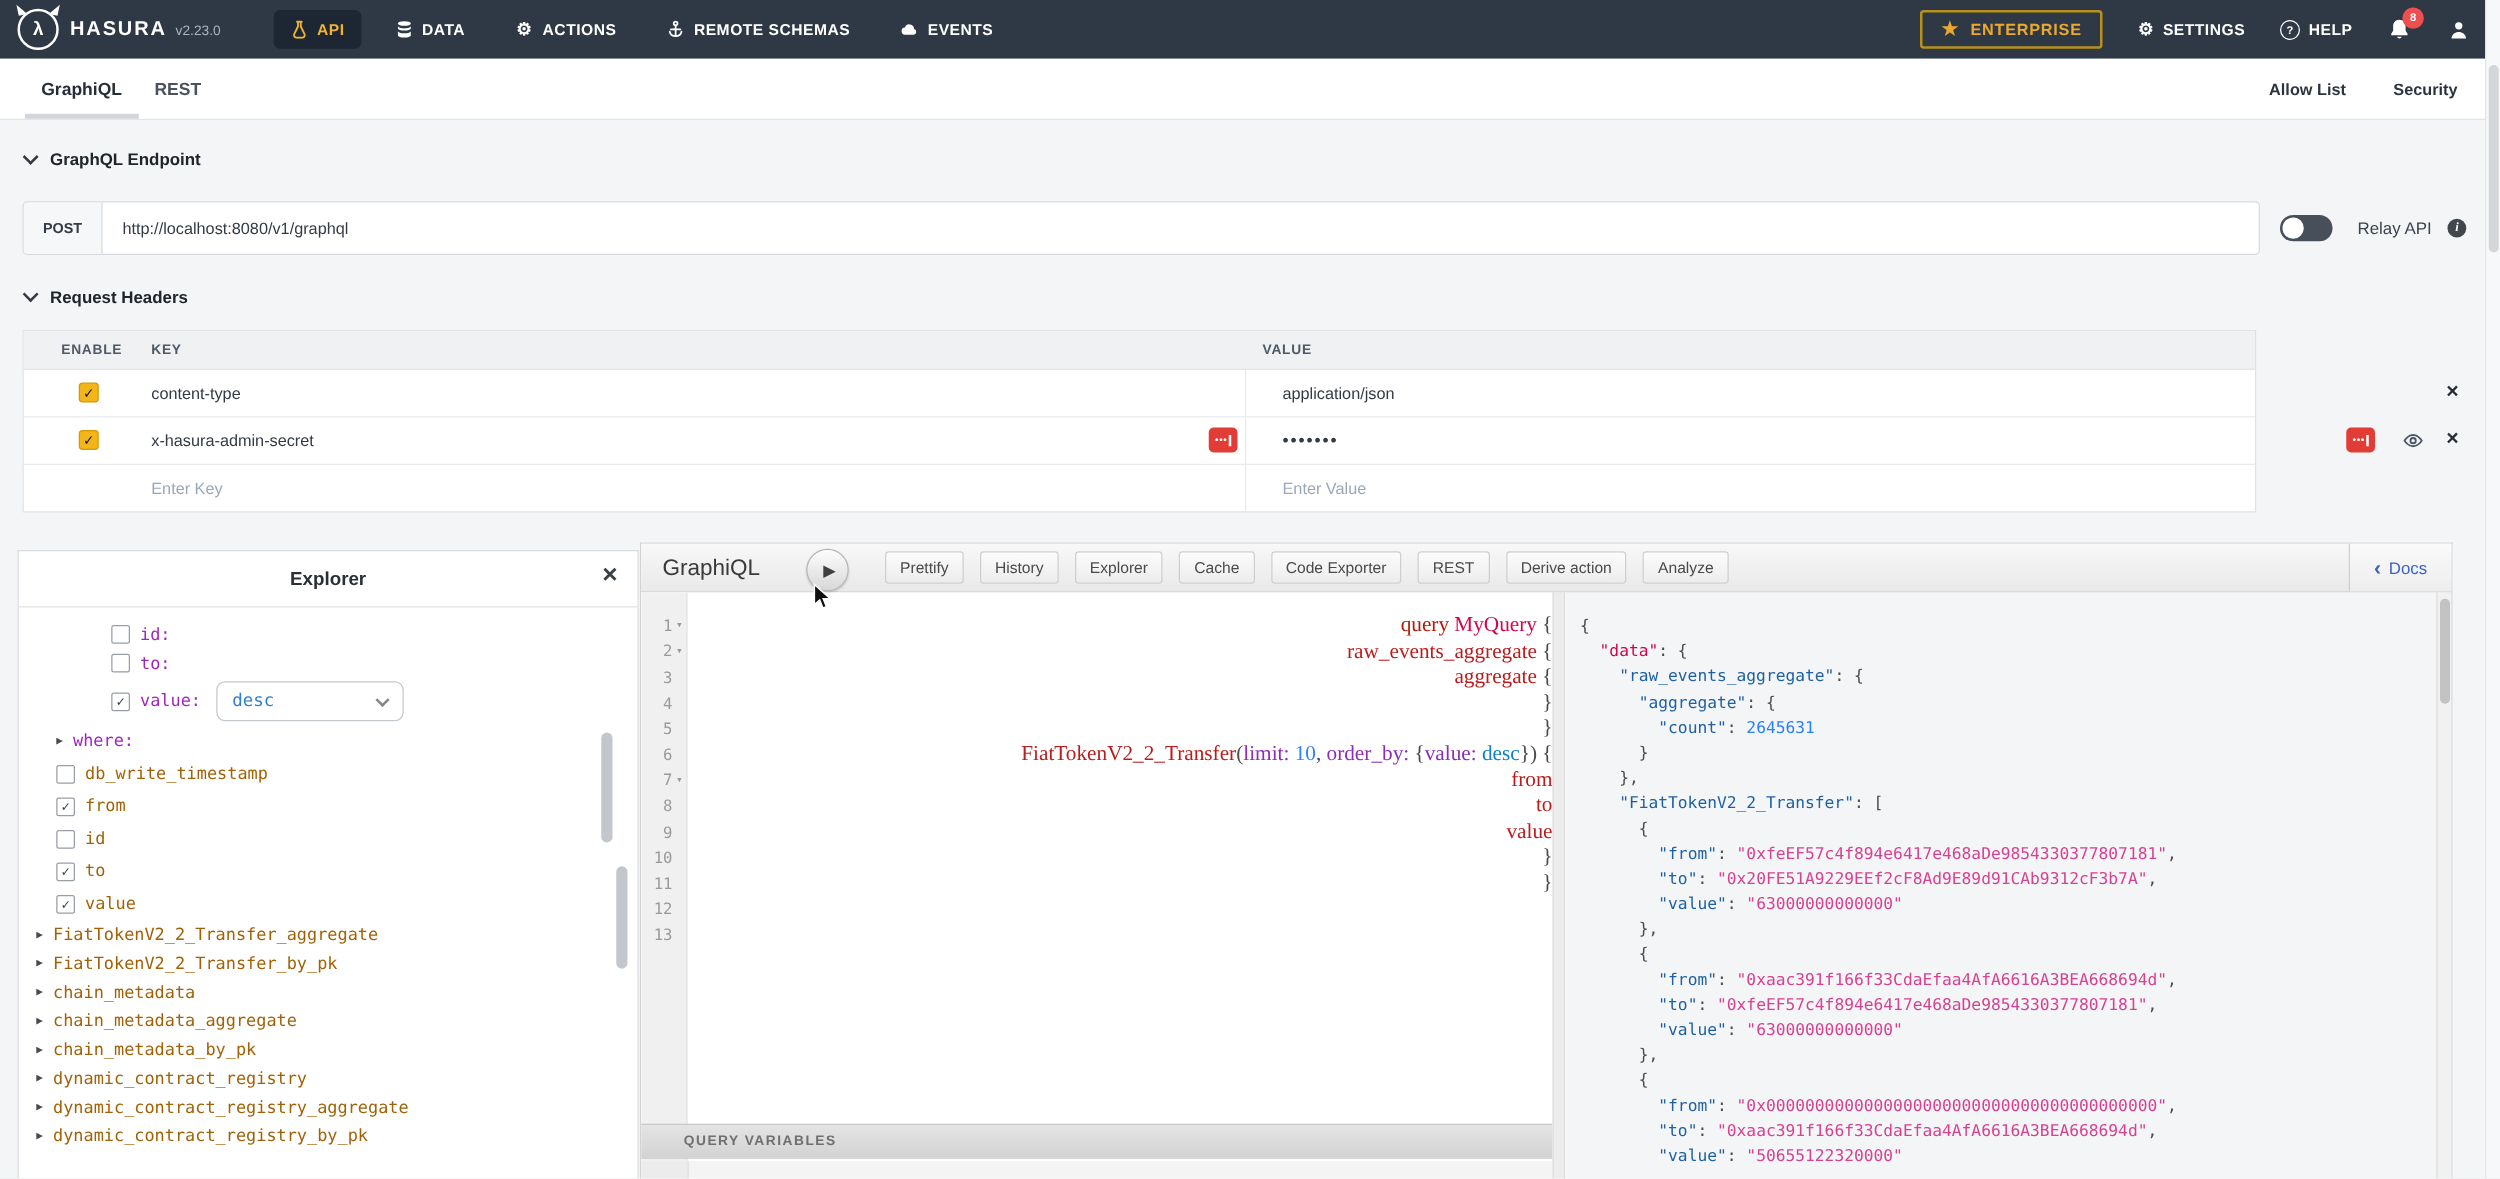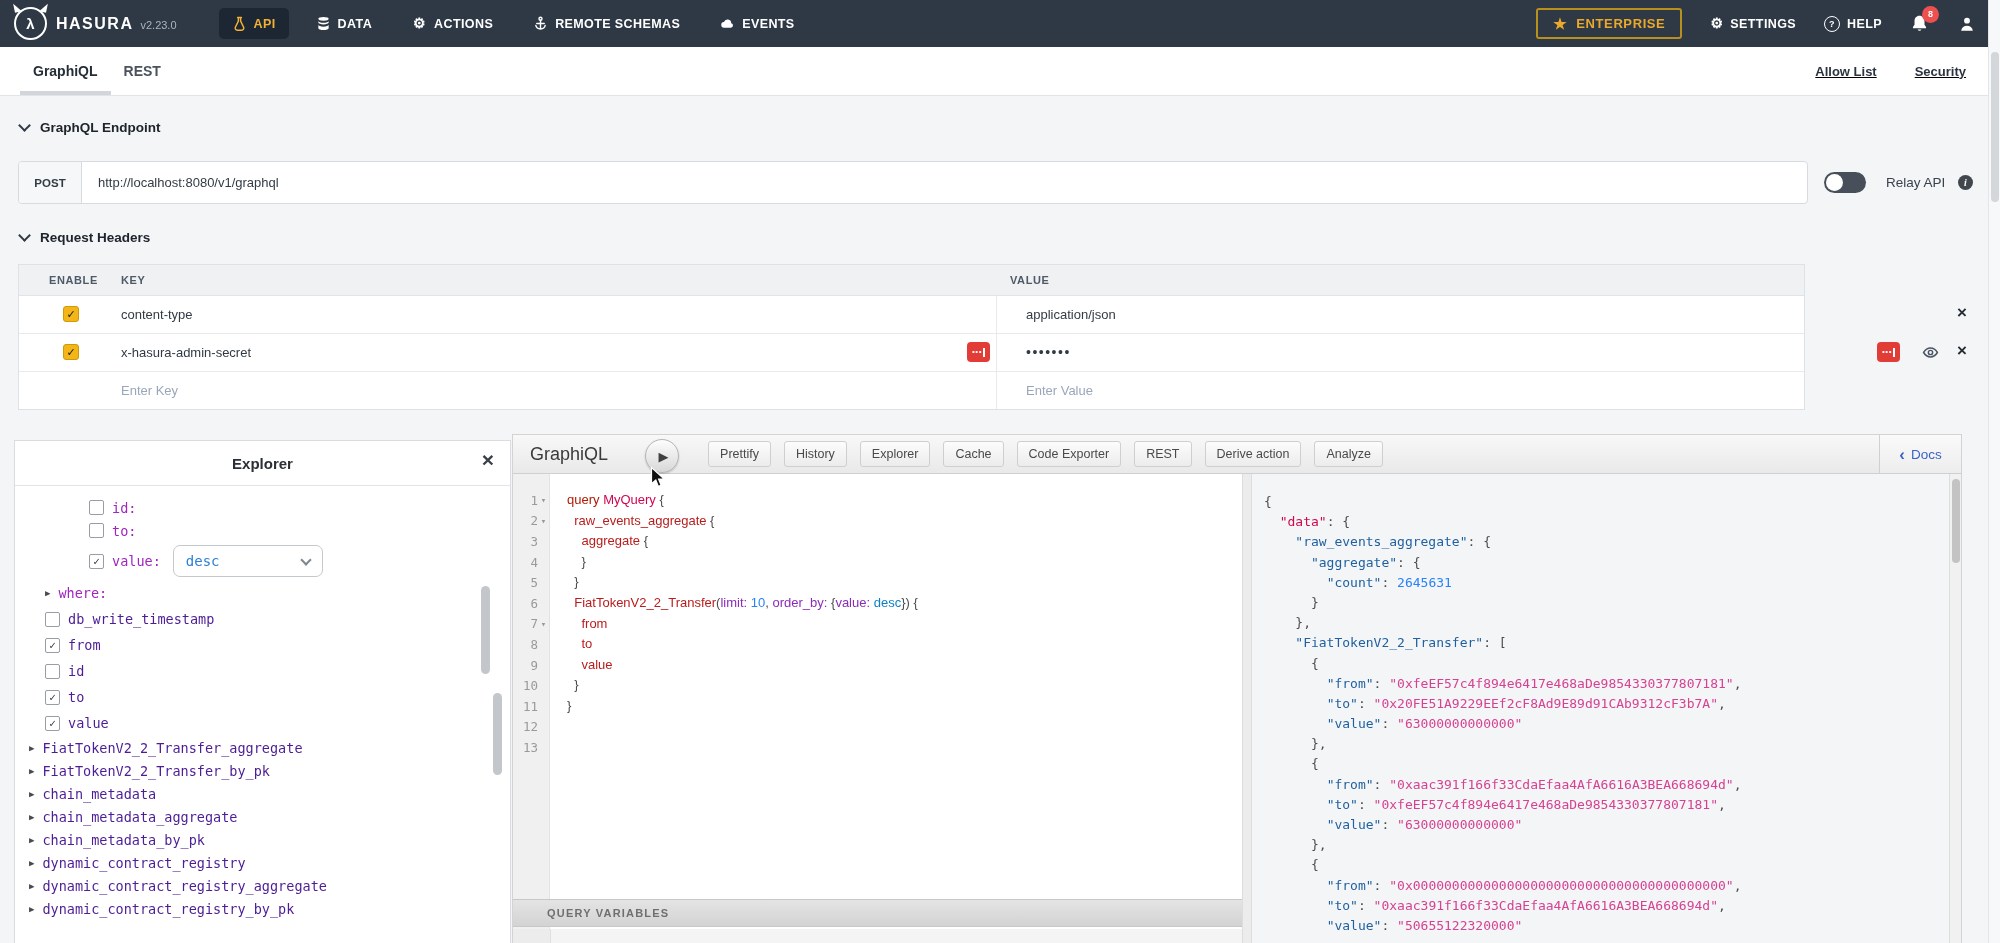--- a/index.html
+++ b/index.html
@@ -28,21 +28,21 @@
   .nbadge{position:absolute;top:-8px;right:-9px;width:17px;height:17px;border-radius:50%;background:#ee5050;color:#fff;font-size:9px;font-weight:bold;display:flex;align-items:center;justify-content:center;}
   .user{width:18px;height:18px;cursor:pointer;}
   .user svg{fill:#fff;width:18px;height:18px;}
 
   
   .subnav{position:absolute;top:47px;left:0;width:100%;height:48px;background:#fff;border-bottom:1px solid #e2e5e8;}
   .tabs{display:flex;height:100%;margin-left:20px;}
   .tab{position:relative;padding:0 13px;display:flex;align-items:center;font-size:14px;font-weight:bold;color:#49525d;cursor:pointer;}
   .tab.active{color:#252d36;}
   .tab.active::after{content:"";position:absolute;left:0;right:0;bottom:0;height:4px;background:#d2d6db;}
-  .subnav-right{position:absolute;right:34px;top:0;height:100%;display:flex;align-items:center;gap:38px;text-decoration:underline;}
+  .subnav-right{position:absolute;right:34px;top:0;height:100%;display:flex;align-items:center;gap:38px;}
   .subnav-link{font-size:13px;font-weight:bold;color:#2c3440;cursor:pointer;}
 
   
   .sec-head{position:absolute;display:flex;align-items:center;gap:11px;color:#20252d;font-weight:bold;font-size:13.5px;}
   #endpoint-head{top:120px;left:20px;}
   #headers-head{top:230px;left:20px;}
   .chev{display:inline-block;width:7px;height:7px;border-right:2px solid #333a44;border-bottom:2px solid #333a44;transform:rotate(45deg);margin-top:-4px;}
 
   
   .endpoint-row{position:absolute;top:161px;left:18px;width:1790px;height:43px;background:#fff;border:1px solid #d7dbdf;border-radius:4px;display:flex;overflow:hidden;box-sizing:border-box;}
@@ -80,21 +80,21 @@
   .exp-close{position:absolute;right:16px;top:7px;font-size:21px;color:#3a4047;cursor:pointer;}
   .exp-items{padding-top:10px;font-family:"DejaVu Sans Mono",monospace;font-size:13.5px;overflow:hidden;height:448px;}
   .exp-row{display:flex;align-items:center;cursor:pointer;}
   .lv-arg-deep{padding-left:74px;height:23px;}
   .lv-mid{padding-left:30px;height:26px;}
   .lv-root{padding-left:14px;height:23px;}
   .exp-row.has-select{height:38px;}
   .exp-cb{width:15px;height:15px;border:1.5px solid #989ea6;border-radius:2px;margin-right:8px;display:flex;align-items:center;justify-content:center;font-size:11px;color:#33383f;background:#fff;flex:none;box-sizing:border-box;cursor:pointer;}
   .exp-arrow{font-size:9px;color:#464b52;margin-right:8px;flex:none;}
   .exp-label.arg{color:#A125BF;}
-  .exp-label.field{color:#4c1d95;}
+  .exp-label.field{color:#a16207;}
   .exp-select{display:flex;align-items:center;justify-content:space-between;width:150px;height:32px;border:1.5px solid #c4c9cd;border-radius:7px;margin-left:12px;padding:0 12px;cursor:pointer;background:#fff;box-sizing:border-box;}
   .sel-val{color:#2d7fd3;font-size:14px;}
   .exp-select .chev{border-color:#80878e;width:6px;height:6px;margin-top:-3px;}
   .exp-sb1{position:absolute;right:20px;top:145px;width:9px;height:88px;border-radius:5px;background:#c3c7cb;cursor:pointer;}
   .exp-sb2{position:absolute;right:8px;top:252px;width:9px;height:82px;border-radius:5px;background:#c3c7cb;cursor:pointer;}
 
   
   .gql-panel{position:absolute;left:512px;top:434px;width:1450px;height:509px;background:#fff;border:1px solid #d3d3d3;border-bottom:none;box-sizing:border-box;}
   .toolbar{position:relative;height:38px;background:linear-gradient(#f8f8f8,#e9e9e9);border-bottom:1px solid #d0d0d0;display:flex;align-items:center;}
   .gql-title{font-size:18px;color:#3a3a3a;margin-left:17px;}
@@ -103,21 +103,21 @@
   .tb-btns{display:flex;gap:13px;margin-left:29px;}
   .tb-btn{font-family:"Liberation Sans",sans-serif;padding:5px 11px;font-size:12.5px;color:#4a4a4a;background:linear-gradient(#fcfcfc,#ececec);border:1px solid #cfcfcf;border-radius:3px;cursor:pointer;white-space:nowrap;}
   .docs-btn{position:absolute;right:0;top:0;height:100%;width:81px;border-left:1px solid #d0d0d0;display:flex;align-items:center;justify-content:center;gap:6px;color:#3b63c4;font-size:13.5px;cursor:pointer;background:linear-gradient(#fafafa,#ededed);}
   .docs-chev{font-size:17px;font-weight:bold;line-height:13px;}
 
   
   .editor{position:absolute;left:0;top:39px;width:729px;bottom:0;background:#fff;overflow:hidden;cursor:text;}
   .gutter{position:absolute;left:0;top:0;bottom:0;width:37px;background:#f0f0f0;border-right:1px solid #e3e3e3;padding-top:16px;box-sizing:border-box;}
   .gl{height:20.6px;display:flex;align-items:center;justify-content:flex-end;font-family:"DejaVu Sans Mono",monospace;font-size:12.5px;color:#9a9a9a;}
   .fold{width:11px;font-size:9px;color:#999;text-align:center;}
-  .code{position:absolute;left:38px;top:0;right:0;bottom:0;padding:16px 0 0 16px;font-family:Liberation Sans, sans-serif;font-size:13px;}
+  .code{position:absolute;left:38px;top:0;right:0;bottom:0;padding:16px 0 0 16px;font-family:Liberation Serif, serif;font-size:17px;text-align:right;}
   .cl{white-space:pre;line-height:20.6px;height:20.6px;}
   .tk-k{color:#B11A04;}
   .tk-d{color:#D2054E;}
   .tk-p{color:#b91c1c;}
   .tk-a{color:#8B2BB9;}
   .tk-n{color:#2882F9;}
   .tk-e{color:#0B7FC7;}
   .tk-pl{color:#4c4c4c;}
   .tk-kd{color:#D2054E;}
   .tk-kb{color:#1F61A0;}

